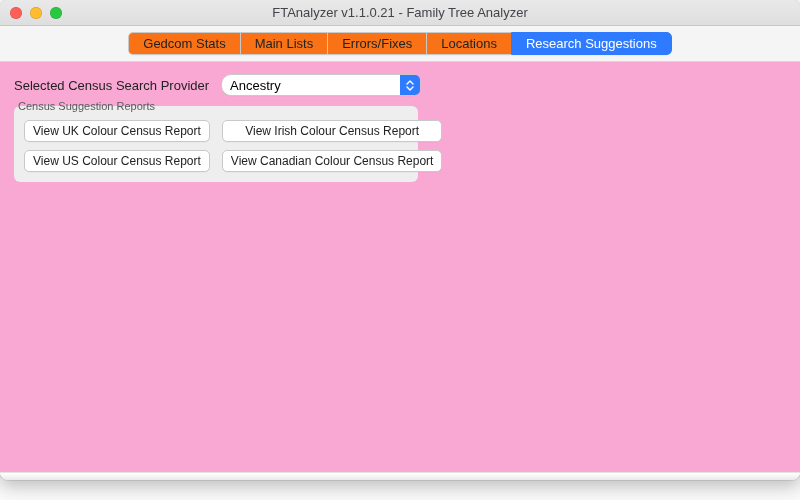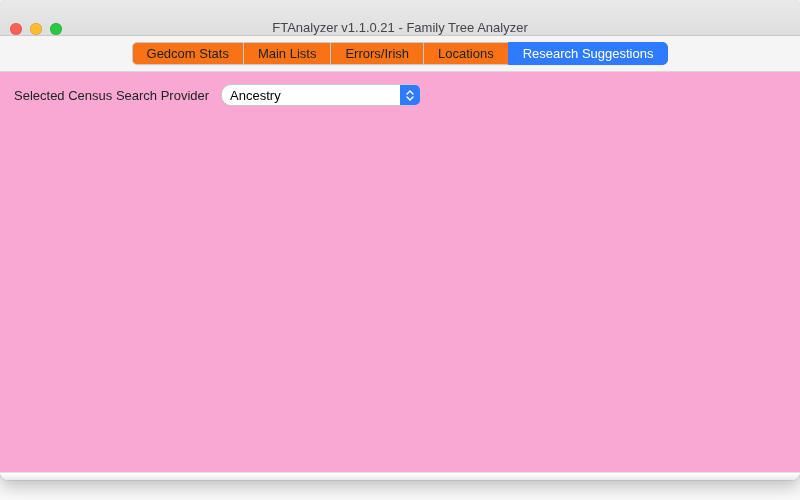--- a/index.html
+++ b/index.html
@@ -17,25 +17,25 @@
     height: 480px;
     margin-top: 0;
     background: #ececec;
     border-radius: 8px;
     box-shadow: 0 6px 18px rgba(0,0,0,0.25), 0 0 0 1px rgba(0,0,0,0.08);
     display: flex;
     flex-direction: column;
     overflow: hidden;
   }
   .titlebar {
-    height: 36px;
+    height: 26px;
     background: linear-gradient(#e9e9e9, #dedede);
     border-bottom: 1px solid #c8c8c8;
     display: flex;
-    align-items: flex-end;
+    align-items: center;
     position: relative;
   }
   .traffic-lights {
     display: flex;
     gap: 8px;
     margin-left: 10px;
   }
   .tl {
     width: 12px; height: 12px; border-radius: 50%;
     box-shadow: inset 0 0 0 0.5px rgba(0,0,0,0.2);
@@ -177,21 +177,21 @@
       <div class="tl min"></div>
       <div class="tl zoom"></div>
     </div>
     <div class="title">FTAnalyzer v1.1.0.21 - Family Tree Analyzer</div>
   </div>
 
   <div class="tabbar">
     <div class="seg">
       <div class="seg-btn">Gedcom Stats</div>
       <div class="seg-btn">Main Lists</div>
-      <div class="seg-btn">Errors/Irish</div>
+      <div class="seg-btn">Errors/Fixes</div>
       <div class="seg-btn">Locations</div>
       <div class="seg-btn active">Research Suggestions</div>
     </div>
   </div>
 
   <div class="content">
 
     <div class="row">
       <span class="label">Selected Census Search Provider</span>
       <div class="popup">
@@ -200,17 +200,26 @@
           <svg width="8" height="5" viewBox="0 0 8 5">
               <path d="M1 4 L4 1 L7 4" stroke="#fff" stroke-width="1.4" fill="none" stroke-linecap="round" stroke-linejoin="round"></path>
             </svg>
           <svg width="8" height="5" viewBox="0 0 8 5">
               <path d="M1 1 L4 4 L7 1" stroke="#fff" stroke-width="1.4" fill="none" stroke-linecap="round" stroke-linejoin="round"></path>
             </svg>
         </span>
       </div>
     </div>
 
+    <div class="groupbox">
+      <span class="group-legend">Census Suggestion Reports</span>
+      <div class="btn-grid">
+        <div class="push-btn">View UK Colour Census Report</div>
+        <div class="push-btn">View Irish Colour Census Report</div>
+        <div class="push-btn">View US Colour Census Report</div>
+        <div class="push-btn">View Canadian Colour Census Report</div>
+      </div>
+    </div>
 
   </div>
 
   <div class="footer-shadow"></div>
 </div>
 
 </body></html>

